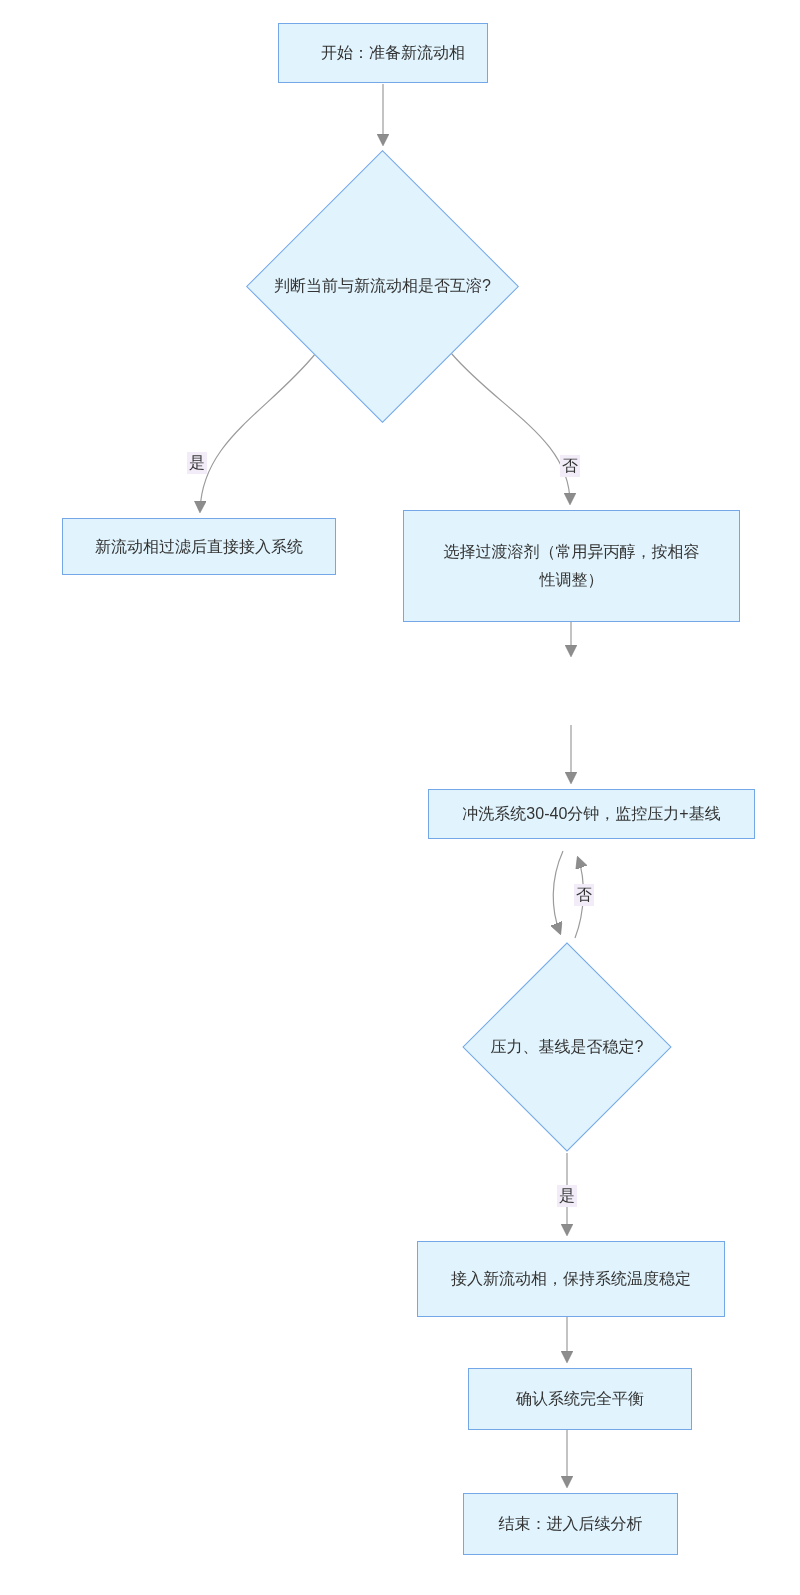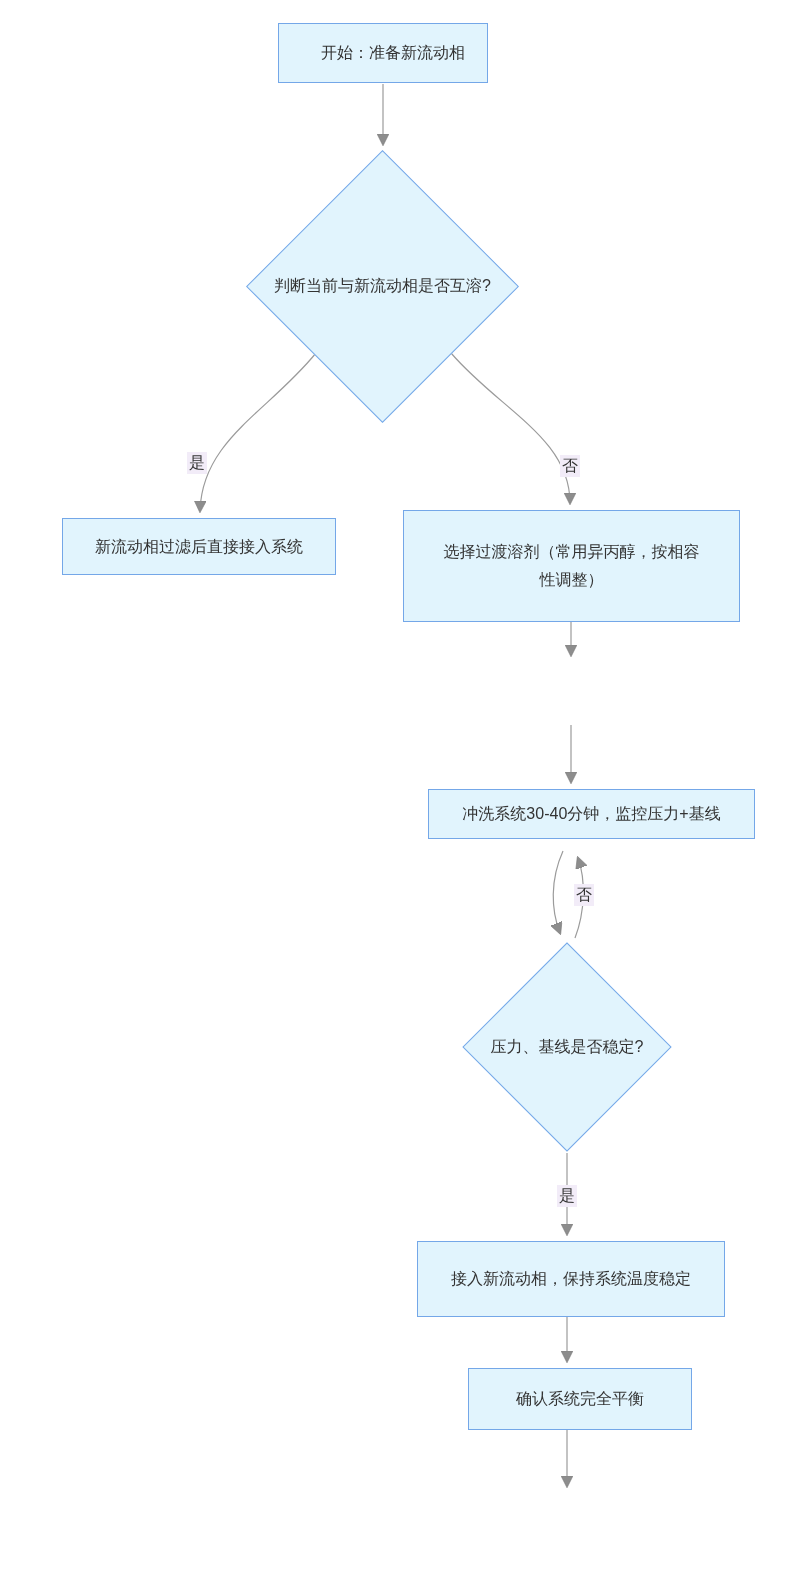--- a/index.html
+++ b/index.html
@@ -105,20 +105,23 @@
   </div>
 
   <div class="node" style="left:417px;top:1241px;width:308px;height:76px;">
     <span>接入新流动相，保持系统温度稳定</span>
   </div>
 
   <div class="node" style="left:468px;top:1368px;width:224px;height:62px;">
     <span>确认系统完全平衡</span>
   </div>
 
+  <div class="node" style="left:463px;top:1493px;width:215px;height:62px;">
+    <span>结束：进入后续分析</span>
+  </div>
 
   <div class="edge-label" style="left:197px;top:463px;">是</div>
 
   <div class="edge-label" style="left:570px;top:466px;">否</div>
 
   <div class="edge-label" style="left:584px;top:895px;">否</div>
 
   <div class="edge-label" style="left:567px;top:1196px;">是</div>
 
 </div>

